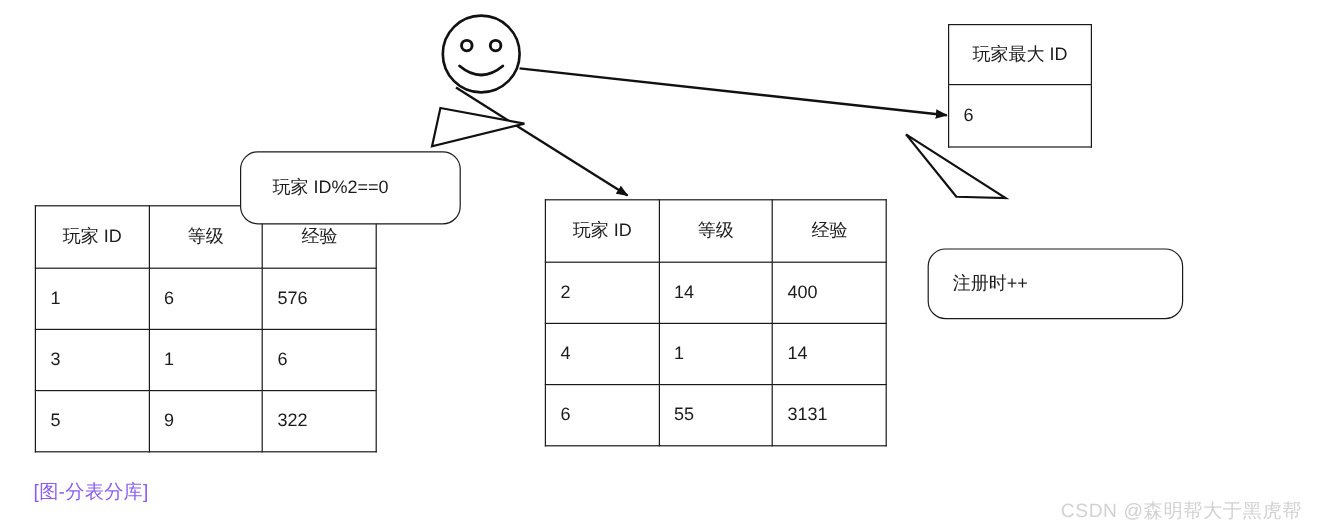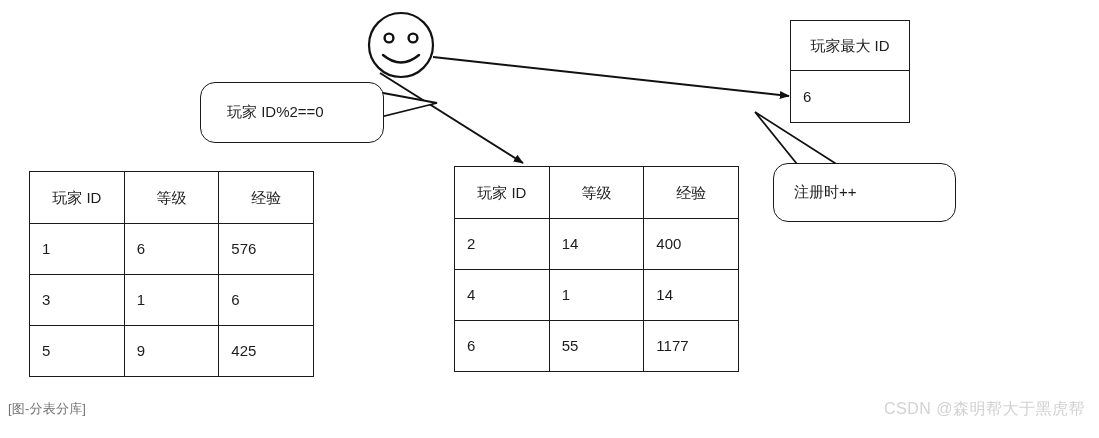--- a/index.html
+++ b/index.html
@@ -75,48 +75,49 @@
     background: #ffffff;
     border: 1.6px solid #1a1a1a;
     border-radius: 15px;
     display: flex;
     align-items: center;
     font-size: 15px;
     color: #1c1c1c;
     box-sizing: border-box;
     padding-left: 26px;
     z-index: 3;
+    margin-top: 44px;
   }
   #callout-even {
     left: 200px;
     top: 82px;
     width: 184px;
     height: 61px;
   }
   #callout-register {
     left: 773px;
     top: 163px;
-    width: 183px;
+    width: 213px;
     height: 59px;
     padding-left: 20px;
   }
 
   
   #figure-caption {
     position: absolute;
-    left: 8px;
+    left: 28px;
     top: 400px;
-    font-size: 13px;
-    color: #737373;
+    font-size: 16px;
+    color: #8b5cf6;
     letter-spacing: 0.2px;
   }
   #csdn-watermark {
     position: absolute;
     right: 14px;
-    top: 399px;
+    top: 416px;
     font-size: 16px;
     color: #d2d2d2;
     letter-spacing: 0.5px;
     white-space: nowrap;
   }
 </style>
 </head>
 <body>
 
 <div id="canvas">
@@ -157,21 +158,21 @@
         <td class="cell">576</td>
       </tr>
       <tr>
         <td class="cell">3</td>
         <td class="cell">1</td>
         <td class="cell">6</td>
       </tr>
       <tr>
         <td class="cell">5</td>
         <td class="cell">9</td>
-        <td class="cell">425</td>
+        <td class="cell">322</td>
       </tr>
     </tbody>
   </table>
 
   <table class="data-table" id="table-right">
     <tbody>
       <tr>
         <td class="head">玩家 ID</td>
         <td class="head">等级</td>
         <td class="head">经验</td>
@@ -182,21 +183,21 @@
         <td class="cell">400</td>
       </tr>
       <tr>
         <td class="cell">4</td>
         <td class="cell">1</td>
         <td class="cell">14</td>
       </tr>
       <tr>
         <td class="cell">6</td>
         <td class="cell">55</td>
-        <td class="cell">1177</td>
+        <td class="cell">3131</td>
       </tr>
     </tbody>
   </table>
 
   <table class="data-table" id="table-maxid">
     <tbody>
       <tr>
         <td class="head">玩家最大 ID</td>
       </tr>
       <tr>

